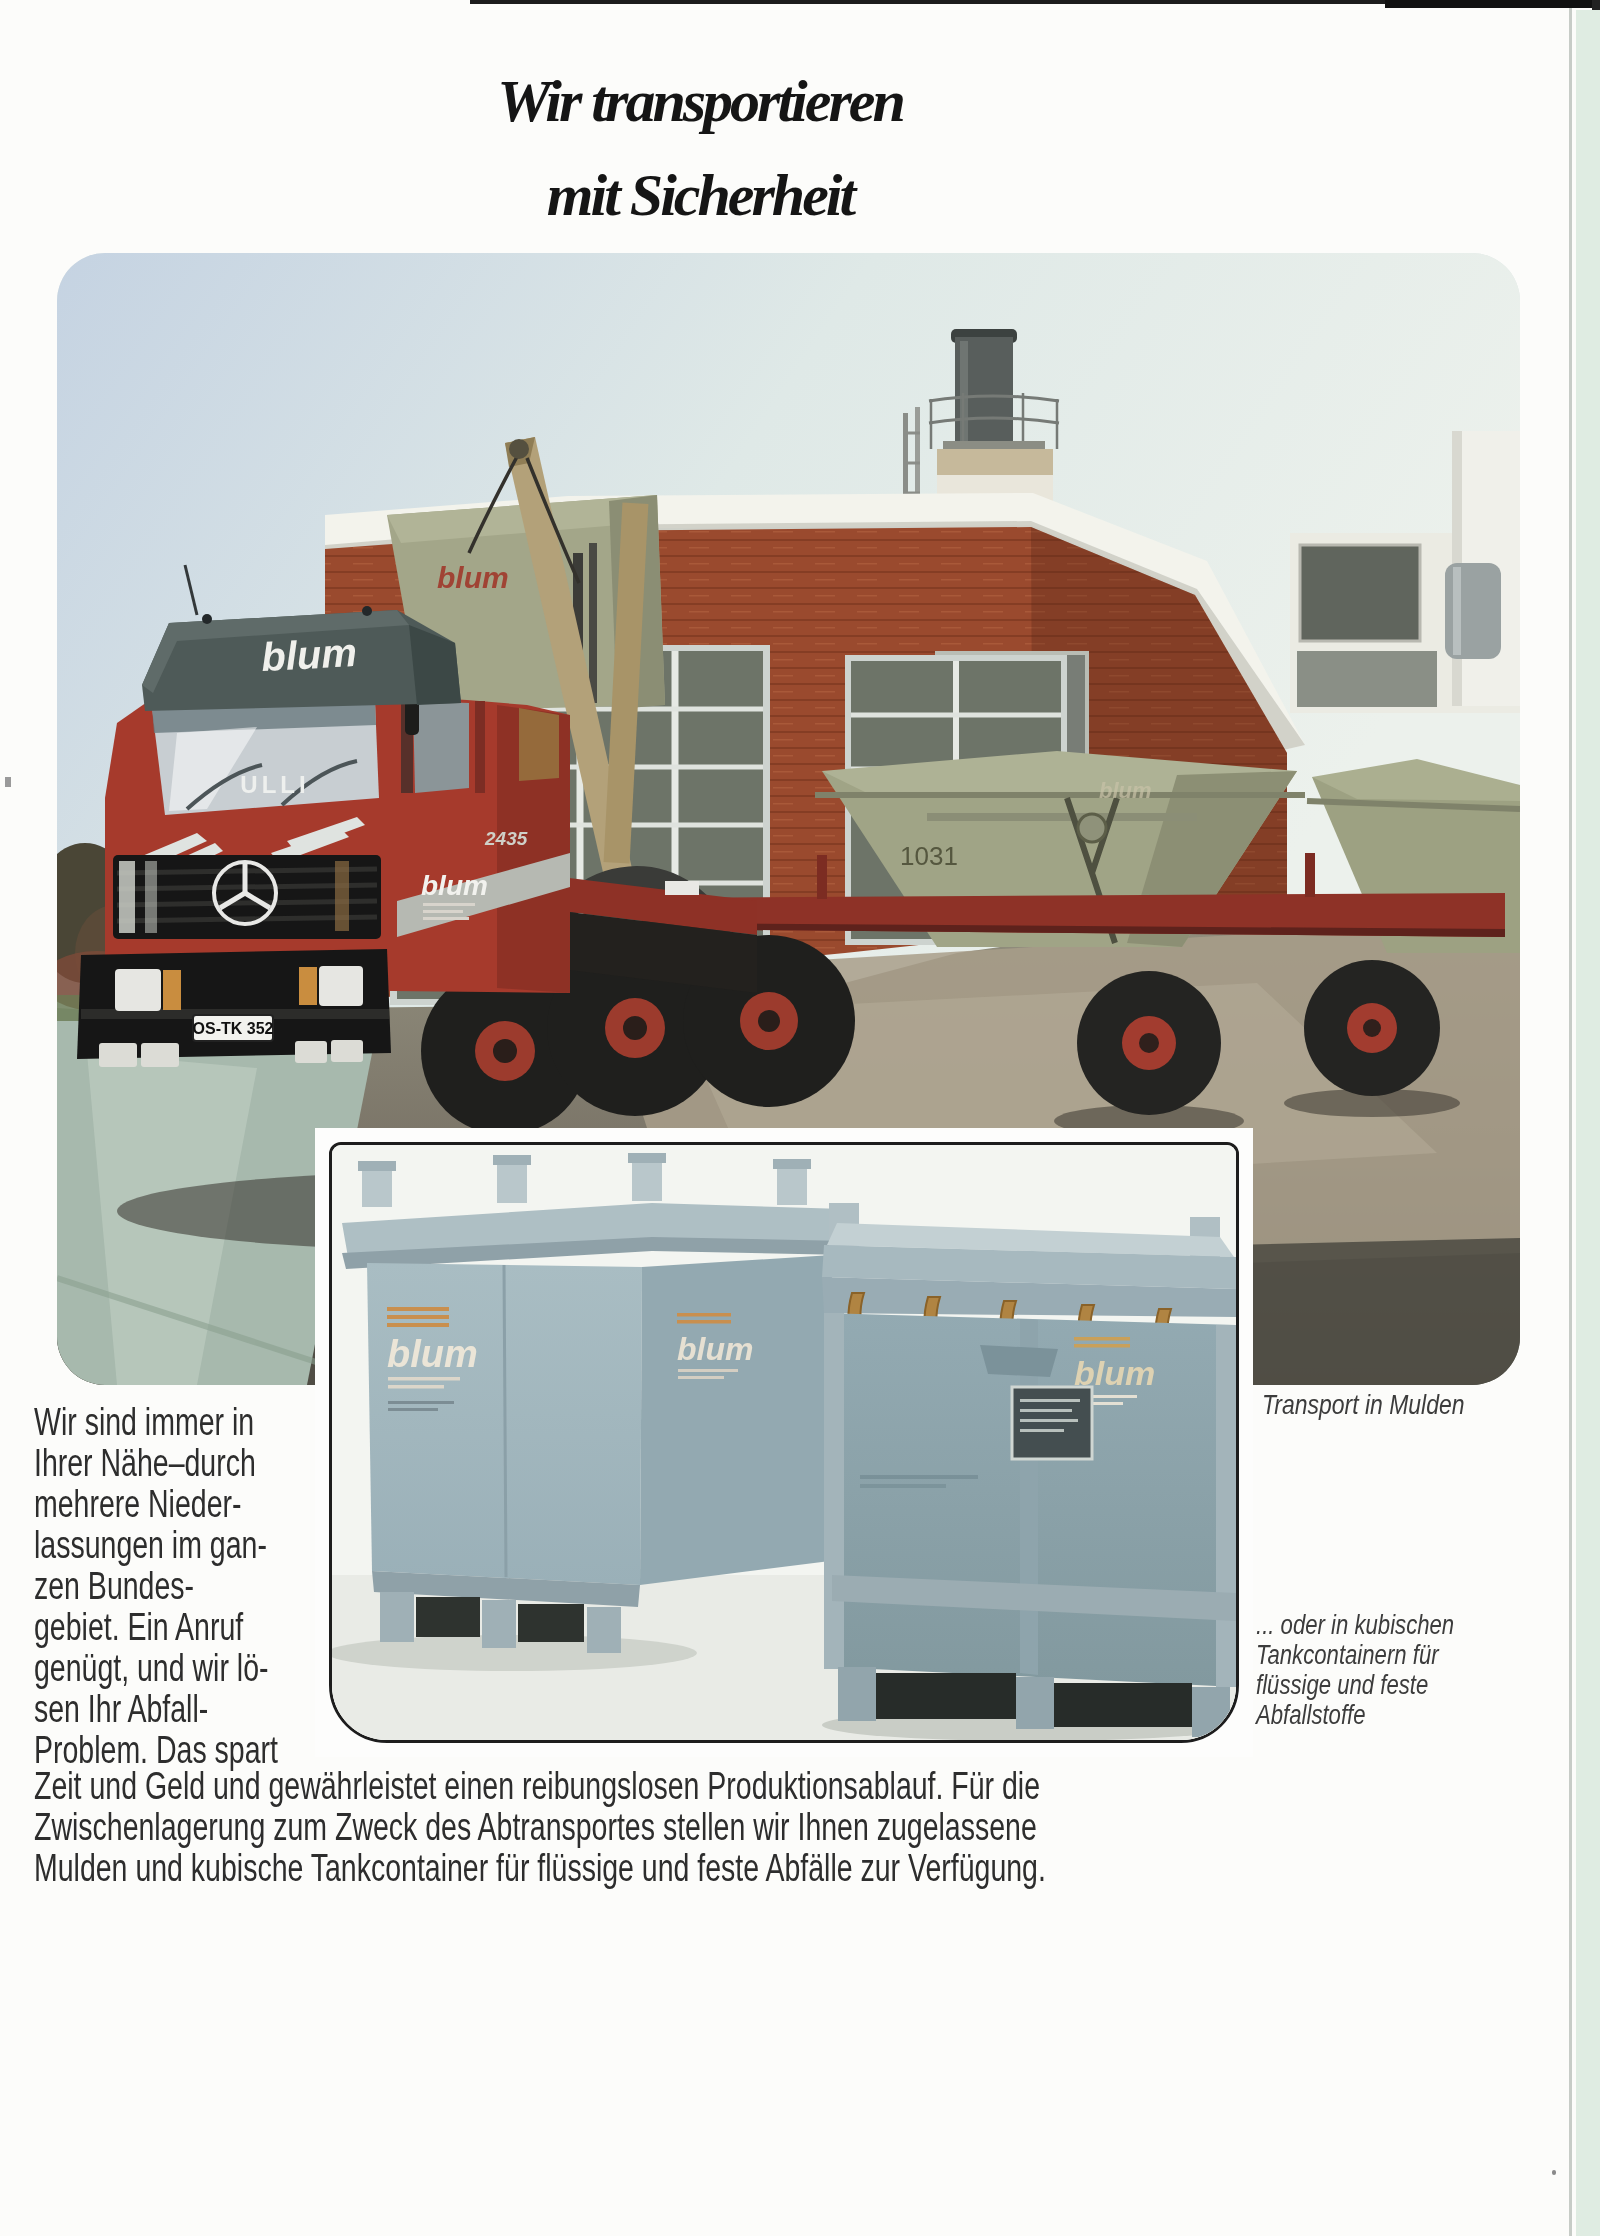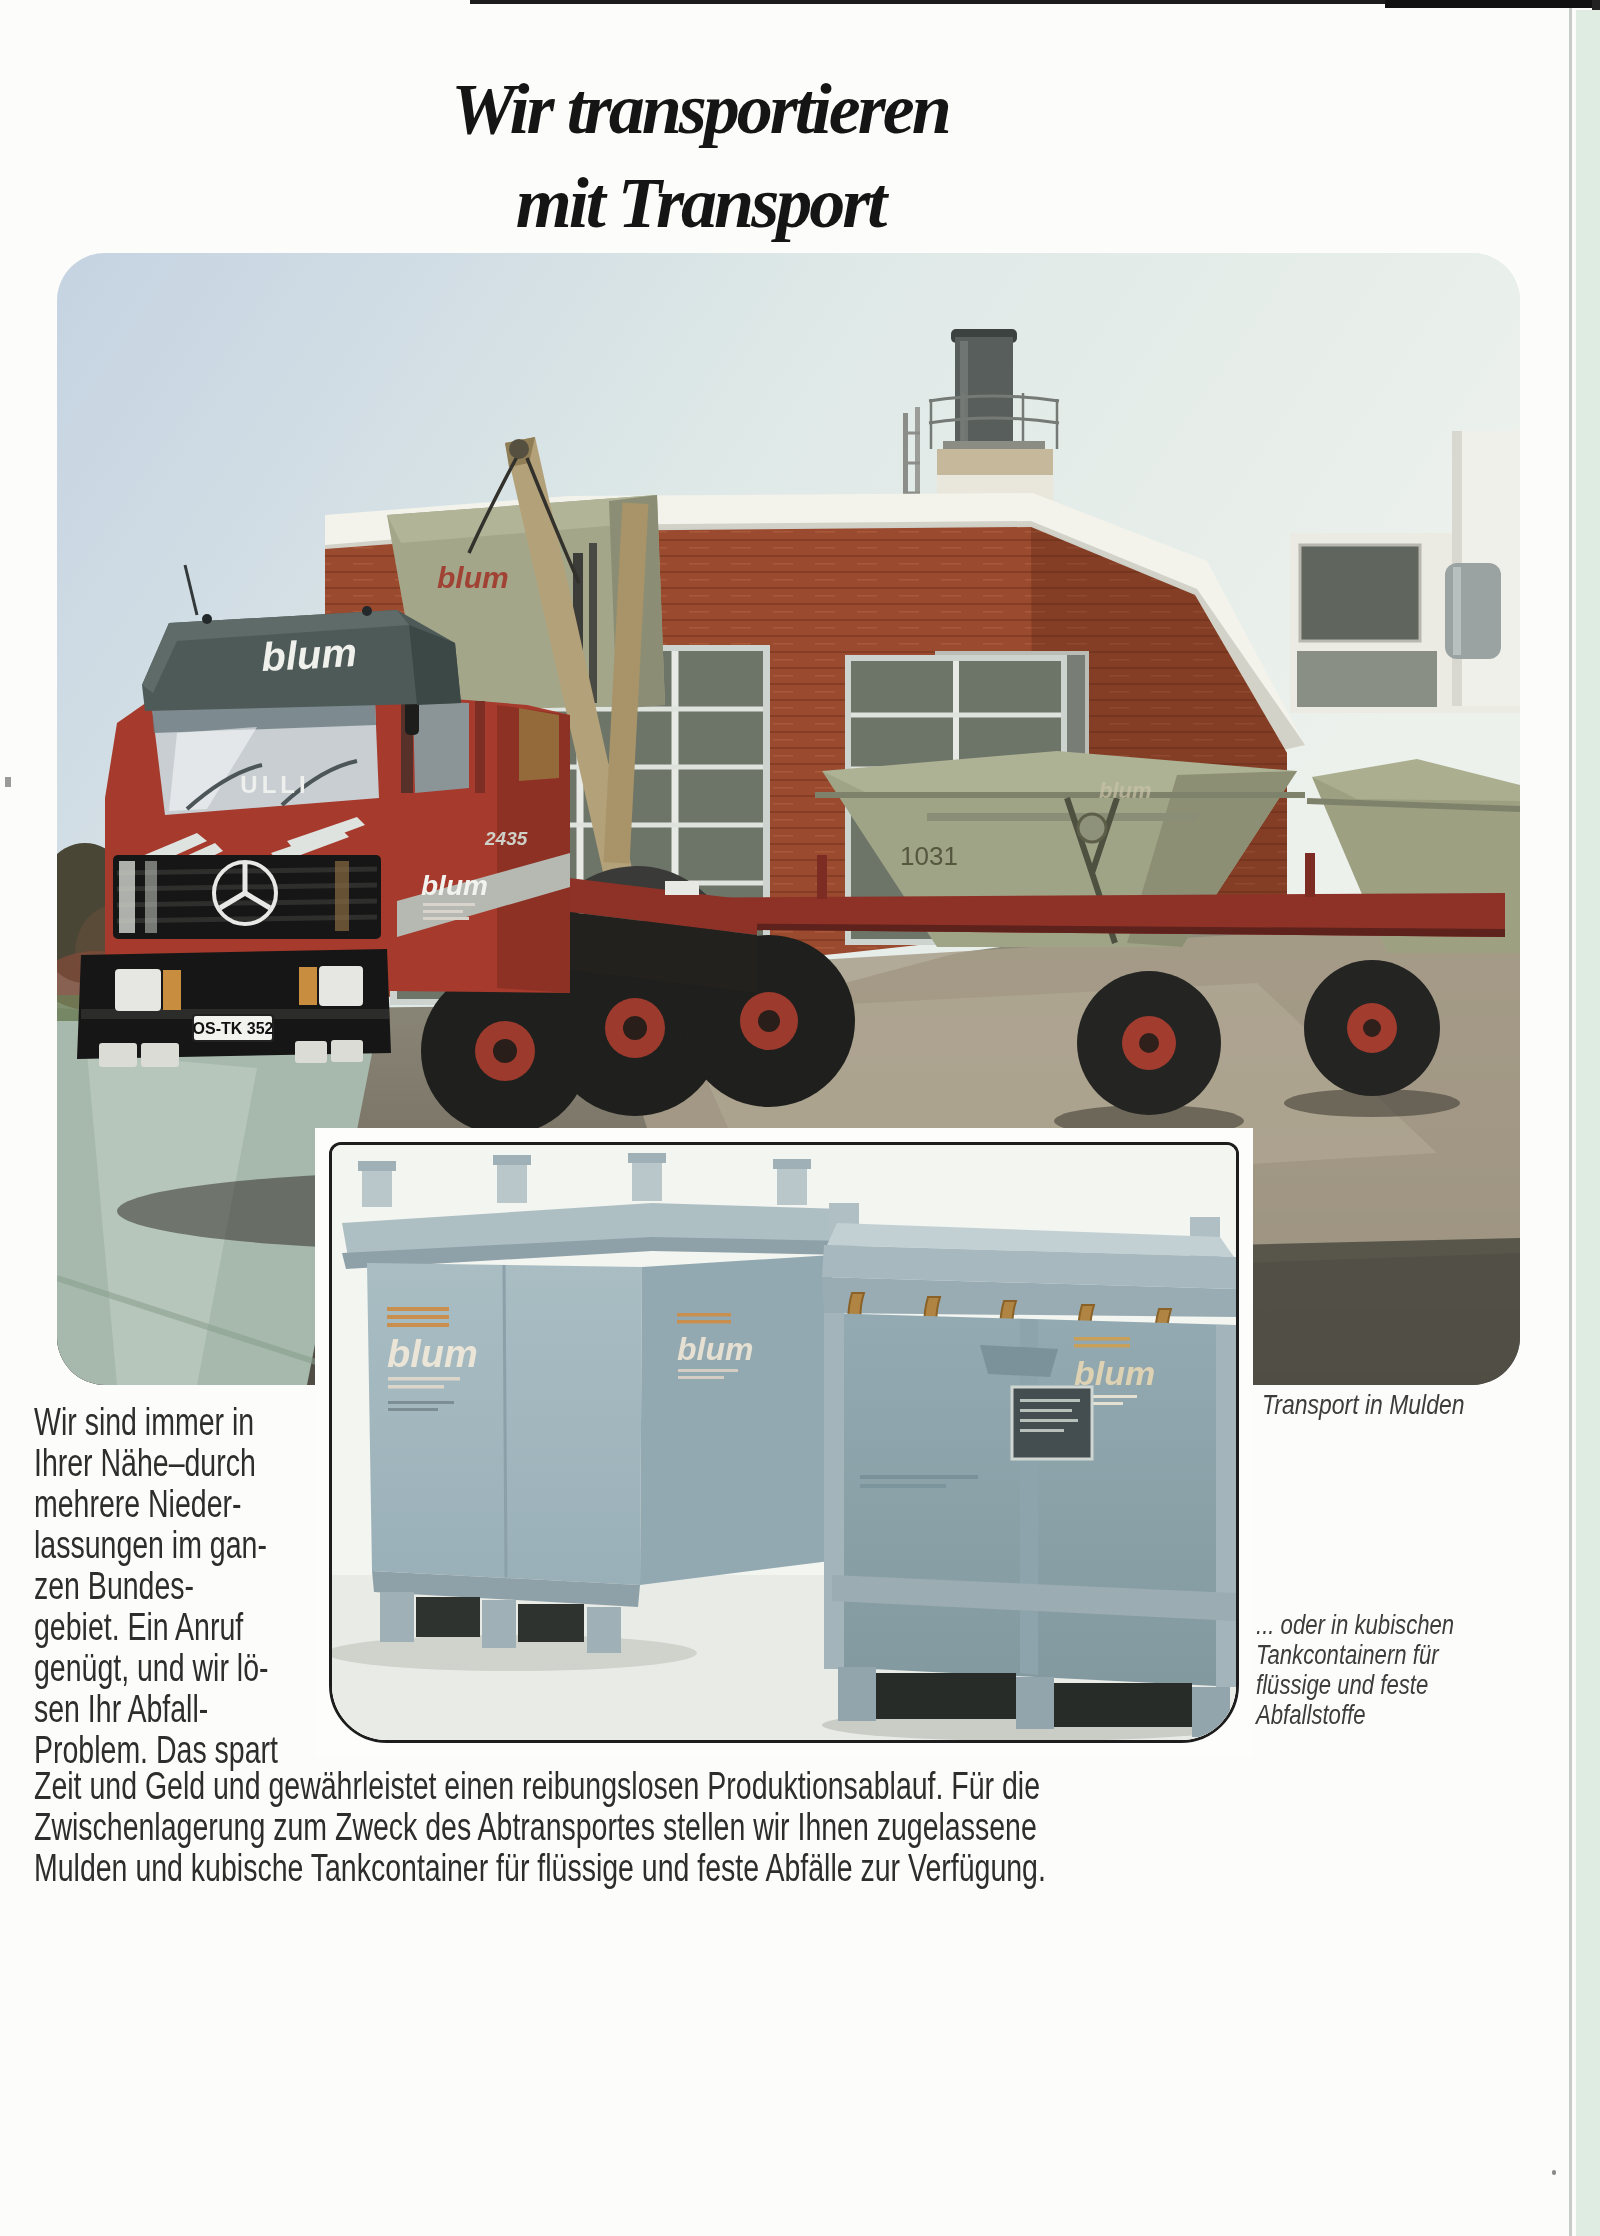--- a/index.html
+++ b/index.html
@@ -9,21 +9,21 @@
   .scan-top-thin{position:absolute;left:470px;top:0;width:1130px;height:4px;background:#1c1c1c;}
   .scan-top-thick{position:absolute;left:1385px;top:0;width:215px;height:8px;background:#111;}
   .scan-corner{position:absolute;left:1592px;top:0;width:8px;height:34px;background:#222;}
   .scan-right-line{position:absolute;left:1569px;top:8px;width:3px;height:2228px;background:#c7ccc7;}
   .scan-right-strip{position:absolute;left:1576px;top:10px;width:24px;height:2226px;background:#dfece2;}
   .scan-left-mark{position:absolute;left:5px;top:777px;width:6px;height:10px;background:#9a9a9a;}
   .scan-dot{position:absolute;left:1552px;top:2170px;width:4px;height:5px;background:#8a8a8a;border-radius:2px;}
 
   .title{position:absolute;left:150px;top:14px;width:1100px;text-align:center;
          font-family:"Liberation Serif", serif;font-style:italic;font-weight:bold;
-         font-size:72px;line-height:94px;letter-spacing:-3px;color:#151515;}
+         font-size:60px;line-height:94px;letter-spacing:-3px;color:#151515;}
   .title .tline{display:block;}
 
   .main-photo{position:absolute;left:57px;top:253px;width:1463px;height:1132px;
               border-radius:48px;overflow:hidden;background:#dfe7e5;}
   .main-photo svg{display:block;}
 
   .inset-matte{position:absolute;left:315px;top:1128px;width:938px;height:629px;background:#fdfdfc;}
   .inset-frame{position:absolute;left:14px;top:14px;right:14px;bottom:14px;
                border:3px solid #1d1d1d;border-radius:12px 12px 58px 58px;
                overflow:hidden;background:#f3f5f1;}
@@ -53,21 +53,21 @@
   <div class="scan-top-thin"></div>
   <div class="scan-top-thick"></div>
   <div class="scan-corner"></div>
   <div class="scan-right-line"></div>
   <div class="scan-right-strip"></div>
   <div class="scan-left-mark"></div>
   <div class="scan-dot"></div>
 
   <h1 class="title">
     <span class="tline">Wir transportieren</span>
-    <span class="tline">mit Transport</span>
+    <span class="tline">mit Sicherheit</span>
   </h1>
 
   <div class="main-photo">
     <svg width="1463" height="1132" viewBox="0 0 1463 1132" xmlns="http://www.w3.org/2000/svg">
       <defs>
         <linearGradient id="skyG" x1="0" y1="0" x2="1" y2="0.35">
           <stop offset="0" stop-color="#c5d3e2"></stop>
             <stop offset="0.5" stop-color="#dfe9e7"></stop>
             <stop offset="1" stop-color="#ecf1ec"></stop>
         </linearGradient>

